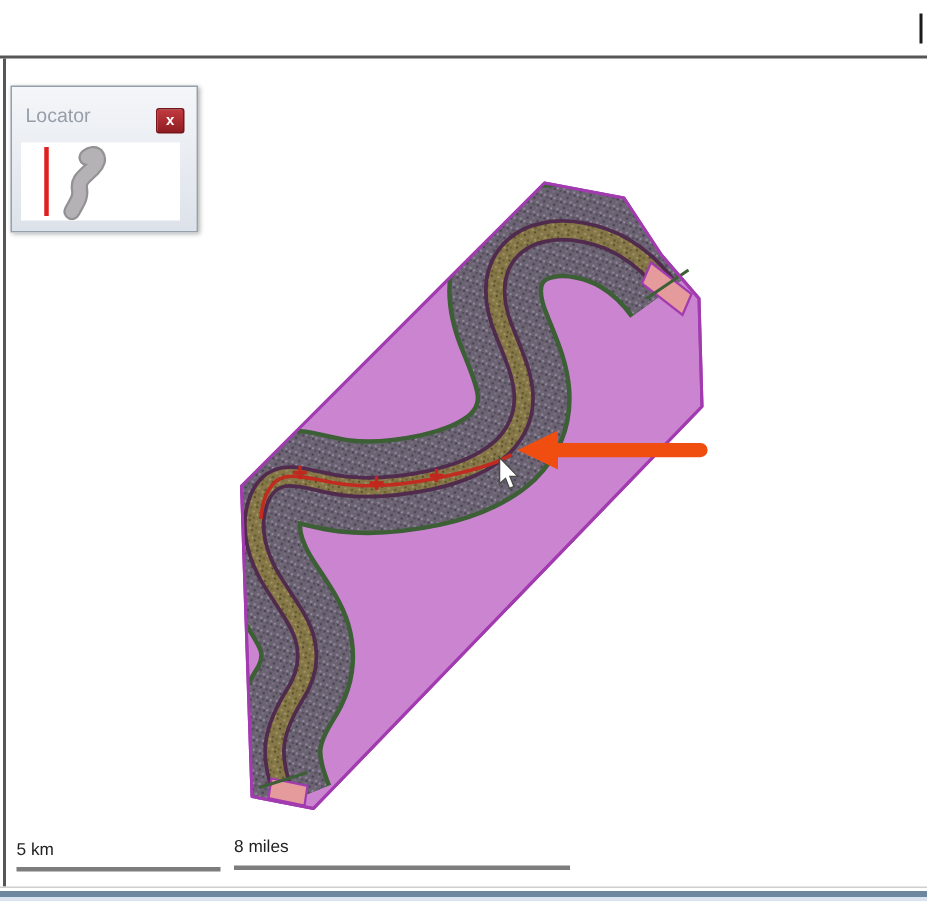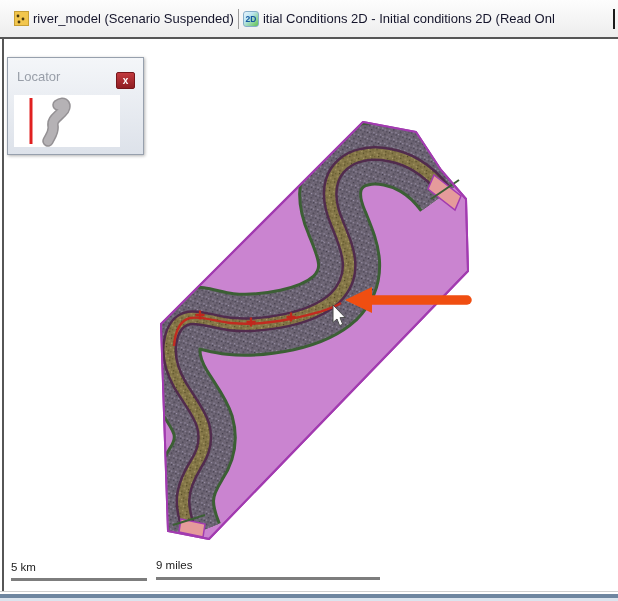--- a/index.html
+++ b/index.html
@@ -34,52 +34,36 @@
 
   
   .scale-label{position:absolute;font-size:11.5px;color:#222;}
   .scale-line{position:absolute;height:3px;background:#7d7d7d;}
   #km-label{left:11px;top:561px;text-align:center;}
   #km-line{left:11px;top:578px;width:136px;}
   #miles-label{left:156px;top:559px;}
   #miles-line{left:156px;top:577px;width:224px;}
 
   
-  .locator{position:absolute;left:7px;top:57px;width:137px;height:98px;
+  .locator{position:absolute;left:7px;top:57px;width:125px;height:98px;
            background:linear-gradient(#f4f6f9,#dde2ea);
            border:1px solid #97a0ad;box-shadow:1px 1px 3px rgba(0,0,0,.3);
            box-sizing:border-box;text-decoration:underline;}
   .locator-title{position:absolute;left:9px;top:11px;font-size:13px;color:#989ea8;}
   .locator-close{position:absolute;right:8px;top:14px;width:19px;height:17px;
                  background:linear-gradient(#c23a3f,#8f1d22);border:1px solid #76161b;
                  color:#fff;font-size:10px;font-weight:bold;line-height:15px;
                  text-align:center;border-radius:2px;box-sizing:border-box;cursor:pointer;}
   .locator-content{position:absolute;left:6px;top:37px;width:106px;height:52px;background:#fff;}
 </style>
 </head>
 <body>
 
 <div id="stage">
 
-  <div class="tabbar">
-    <div class="tab">
-      <svg class="icon-scenario" viewBox="0 0 15 15">
-        <rect x="0.5" y="0.5" width="14" height="14" fill="#f2c64d" stroke="#c79f35"></rect>
-        <circle cx="4" cy="5" r="1.4" fill="#4a3a10"></circle>
-        <circle cx="9" cy="8" r="1.4" fill="#4a3a10"></circle>
-        <circle cx="5" cy="11" r="1.4" fill="#4a3a10"></circle>
-      </svg>
-      <span>river_model (Scenario Suspended)</span>
-    </div>
-    <div class="tab-sep"></div>
-    <div class="tab">
-      <span class="icon-2d">2D</span>
-      <span>itial Conditions 2D - Initial conditions 2D (Read Onl</span>
-    </div>
-  </div>
   <div class="caret"></div>
 
   <div class="panel-top-border"></div>
   <div class="panel-left-border"></div>
 
   <svg class="mapsvg" viewBox="0 0 618 601">
     <defs>
 
       <pattern id="fpPat" width="7" height="7" patternUnits="userSpaceOnUse" patternTransform="rotate(19)">
         <rect width="7" height="7" fill="#6b6372"></rect>
@@ -163,21 +147,21 @@
       <polygon points="345,300 372,287 372,313" fill="#f04e11"></polygon>
     </g>
 
     <g>
       <path d="M 333,305 L 333,322.5 L 337,319 L 339.6,325.6 L 342.7,324.3 L 340,317.7 L 345.2,317.5 Z" fill="#ffffff" stroke="#4a4a4a" stroke-width="1"></path>
     </g>
   </svg>
 
   <div class="scale-label" id="km-label">5 km</div>
   <div class="scale-line" id="km-line"></div>
-  <div class="scale-label" id="miles-label">9 miles</div>
+  <div class="scale-label" id="miles-label">8 miles</div>
   <div class="scale-line" id="miles-line"></div>
 
   <div class="locator">
     <div class="locator-title">Locator</div>
     <div class="locator-close">x</div>
     <div class="locator-content">
       <svg width="106" height="52" viewBox="0 0 106 52">
         <line x1="17" y1="3" x2="17" y2="49" stroke="#e02020" stroke-width="3"></line>
         <g>
           <path d="M 44,10 C 50,5 54,11 48,17 C 42,23 38,25 39,31 C 40,37 37,40 34,46" fill="none" stroke="#949194" stroke-width="11.5" stroke-linecap="round" stroke-linejoin="round"></path>

